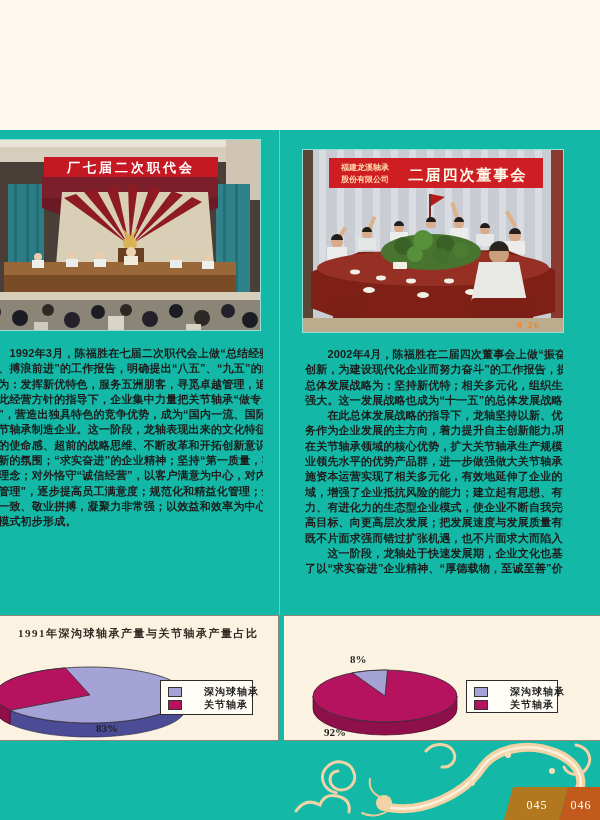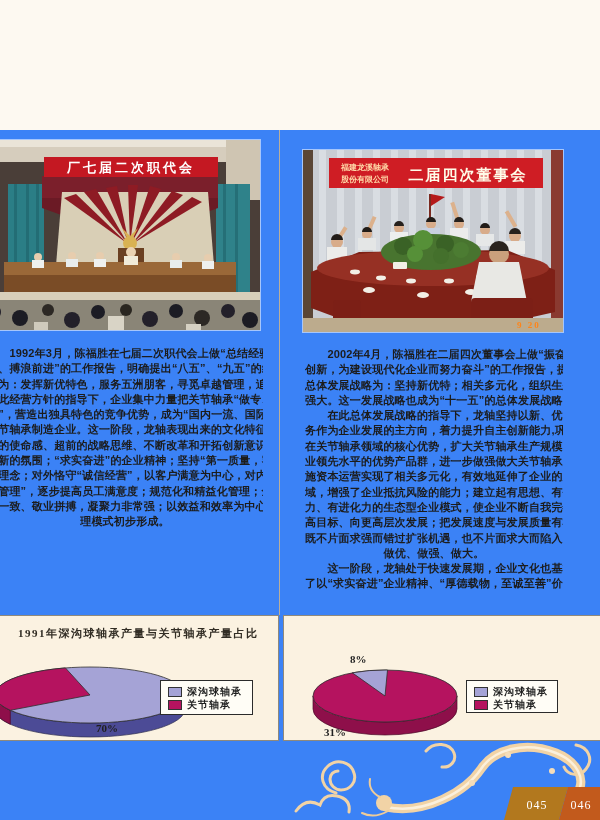--- a/index.html
+++ b/index.html
@@ -1,28 +1,28 @@
 <!DOCTYPE html>
 <html><head>
 <meta charset="utf-8">
 <style>
   html,body{margin:0;padding:0;}
   body{width:600px;height:820px;overflow:hidden;font-family:"Liberation Sans",sans-serif;}
-  .page{position:absolute;top:0;left:0;width:600px;height:820px;background:#3b82f6;overflow:hidden;text-align:center;}
+  .page{position:absolute;top:0;left:0;width:600px;height:820px;background:#14b8a6;overflow:hidden;}
   .top-strip{position:absolute;top:0;left:0;width:600px;height:130px;background:#fdf9f1;}
   .col-divider{position:absolute;left:279px;top:130px;width:1px;height:485px;background:#b9ae9b;}
   .photo{position:absolute;overflow:hidden;box-shadow:0 0 0 1px rgba(255,255,255,.55);}
   .photo svg{display:block;}
   .textcol{position:absolute;overflow:hidden;color:#1c1c1c;font-weight:bold;font-size:11px;line-height:15.3px;}
   .textcol .tline{white-space:nowrap;letter-spacing:.2px;}
   .chart-panel{position:absolute;border:1px solid #8f897b;background:#fbf2e1;}
   .chart-title{position:absolute;font-family:"Liberation Serif",serif;font-weight:bold;font-size:11px;letter-spacing:1.5px;color:#322d24;white-space:nowrap;}
   .pct{position:absolute;font-family:"Liberation Serif",serif;font-weight:bold;font-size:11px;color:#1f1f1f;}
   .legend{position:absolute;background:#fffdf6;border:1px solid #2b2b2b;padding:4px 7px;display:flex;flex-direction:column;justify-content:space-around;box-sizing:border-box;}
-  .legend .lrow{display:flex;align-items:center;gap:5px;height:13px;}
+  .legend .lrow{display:flex;align-items:center;gap:22px;height:13px;}
   .legend .swatch{width:12px;height:8px;border:1px solid #333;flex:none;}
   .legend .llabel{font-size:10px;font-weight:bold;color:#1d1d1d;letter-spacing:1px;white-space:nowrap;}
   .ornament{position:absolute;left:276px;top:731px;width:324px;height:89px;}
   .tabs{position:absolute;left:503px;top:787px;width:97px;height:33px;}
   text{font-family:"Liberation Serif",serif;}
 </style>
 </head>
 <body>
 
 <div class="page">
@@ -233,55 +233,54 @@
     <div class="tline">强大。这一发展战略也成为“十一五”的总体发展战略。</div>
     <div class="tline">　　在此总体发展战略的指导下，龙轴坚持以新、优、特产品和服</div>
     <div class="tline">务作为企业发展的主方向，着力提升自主创新能力,巩固和发展企业</div>
     <div class="tline">在关节轴承领域的核心优势，扩大关节轴承生产规模，形成具有行</div>
     <div class="tline">业领先水平的优势产品群，进一步做强做大关节轴承产业；通过实</div>
     <div class="tline">施资本运营实现了相关多元化，有效地延伸了企业的产品域和事业</div>
     <div class="tline">域，增强了企业抵抗风险的能力；建立起有思想、有个性、有适应</div>
     <div class="tline">力、有进化力的生态型企业模式，使企业不断自我完善，不断朝更</div>
     <div class="tline">高目标、向更高层次发展；把发展速度与发展质量有机地结合起来，</div>
     <div class="tline">既不片面求强而错过扩张机遇，也不片面求大而陷入困境，使企业</div>
-    <div class="tline">做优、做强、做大。</div>
     <div class="tline">　　这一阶段，龙轴处于快速发展期，企业文化也基本成型，形成</div>
     <div class="tline">了以“求实奋进”企业精神、“厚德载物，至诚至善”价值观为核</div>
   </div>
 
   <div class="chart-panel" style="left:-20px;top:615px;width:297px;height:124px;"></div>
   <div class="chart-title" style="left:18px;top:626px;">1991年深沟球轴承产量与关节轴承产量占比</div>
   <svg style="position:absolute;left:-20px;top:650px;" width="230" height="92" viewBox="0 0 230 92">
 
     <path fill="#4c4b96" stroke="#2f2f50" stroke-width="0.7" d="M205,45 A95,28 0 0 1 110,73 A95,28 0 0 1 15,45 L15,59 A95,28 0 0 0 110,87 A95,28 0 0 0 205,59 Z"></path>
     <path fill="#8e0f4a" stroke="#4a0a28" stroke-width="0.7" d="M30.3,60.3 A95,28 0 0 1 15,45 L15,59 A95,28 0 0 0 30.3,74.3 Z"></path>
     <ellipse cx="110" cy="45" rx="95" ry="28" fill="#a5a3d6" stroke="#2e2e2e" stroke-width="0.8"></ellipse>
     <path fill="#b5135f" stroke="#2e2e2e" stroke-width="0.8" d="M110,45 L85.4,17.9 A95,28 0 0 0 30.3,60.3 Z"></path>
   </svg>
-  <div class="pct" style="left:96px;top:722px;">70%</div>
+  <div class="pct" style="left:96px;top:722px;">83%</div>
   <div class="legend" style="left:160px;top:680px;width:93px;height:35px;">
     <div class="lrow">
       <span class="swatch" style="background:#a5a3d6;"></span>
       <span class="llabel">深沟球轴承</span>
     </div>
     <div class="lrow">
       <span class="swatch" style="background:#b5135f;"></span>
       <span class="llabel">关节轴承</span>
     </div>
   </div>
 
   <div class="chart-panel" style="left:283px;top:615px;width:320px;height:124px;"></div>
   <svg style="position:absolute;left:305px;top:662px;" width="165" height="78" viewBox="0 0 165 78">
 
     <path fill="#8e0f4a" stroke="#4a0a28" stroke-width="0.7" d="M152,34 A72,26 0 0 1 80,60 A72,26 0 0 1 8,34 L8,47 A72,26 0 0 0 80,73 A72,26 0 0 0 152,47 Z"></path>
     <ellipse cx="80" cy="34" rx="72" ry="26" fill="#b5135f" stroke="#2e2e2e" stroke-width="0.8"></ellipse>
     <path fill="#a5a3d6" stroke="#2e2e2e" stroke-width="0.8" d="M80,34 L82.5,8.0 A72,26 0 0 0 47.3,10.8 Z"></path>
   </svg>
   <div class="pct" style="left:350px;top:653px;">8%</div>
-  <div class="pct" style="left:324px;top:726px;">31%</div>
+  <div class="pct" style="left:324px;top:726px;">92%</div>
   <div class="legend" style="left:466px;top:680px;width:92px;height:33px;">
     <div class="lrow">
       <span class="swatch" style="background:#a5a3d6;"></span>
       <span class="llabel">深沟球轴承</span>
     </div>
     <div class="lrow">
       <span class="swatch" style="background:#b5135f;"></span>
       <span class="llabel">关节轴承</span>
     </div>
   </div>

